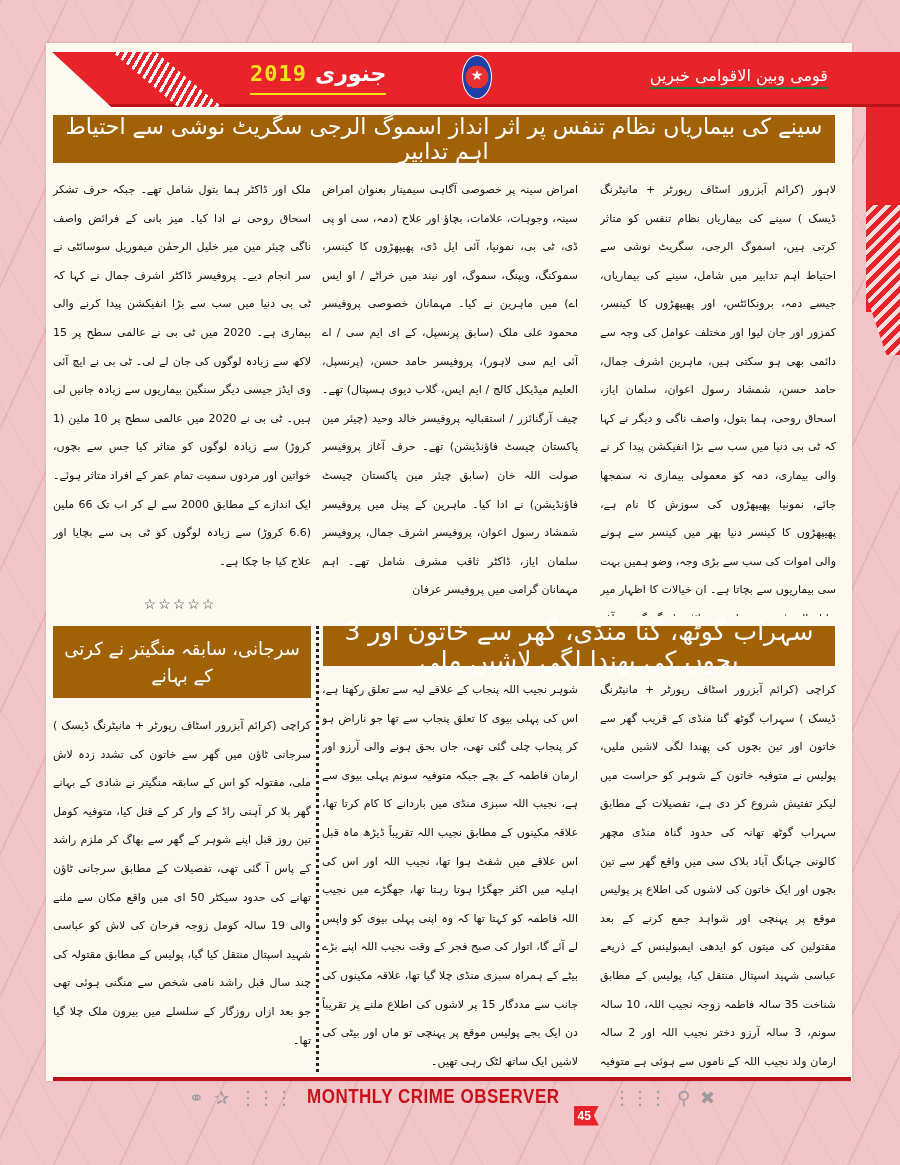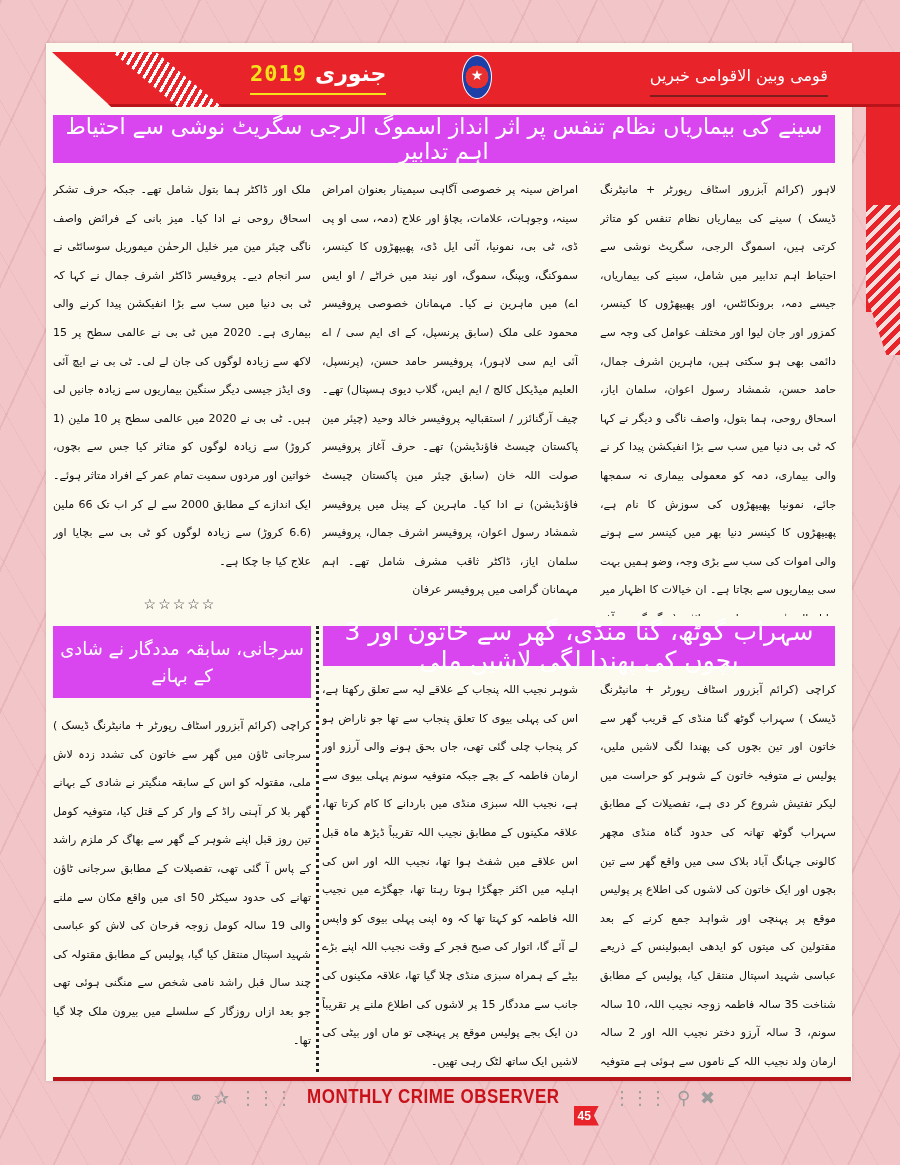--- a/index.html
+++ b/index.html
@@ -50,25 +50,25 @@
     position: absolute; left: 462px; top: 55px; width: 30px; height: 44px;
     border-radius: 50%; background: radial-gradient(circle at 50% 50%, #e83030 0 45%, #1d3fa8 46% 100%);
     border: 1px solid #fff;
   }
   .logo::after {
     content: "\2605"; position: absolute; left: 0; right: 0; top: 11px; text-align: center;
     color: #fff; font-size: 14px;
   }
   .section-title {
     position: absolute; right: 72px; top: 66px; color: #fff; font-size: 16px;
-    border-bottom: 2px solid #7f1d1d; padding-bottom: 10px; direction: rtl;
+    border-bottom: 2px solid #15803d; padding-bottom: 2px; direction: rtl;
   }
   
   .headline {
-    position: absolute; background: #d946ef; color: #fff; direction: rtl; text-align: center;
+    position: absolute; background: #a16207; color: #fff; direction: rtl; text-align: center;
     display: flex; align-items: center; justify-content: center;
     font-family: "DejaVu Sans", sans-serif;
   }
   .hl-main { left: 53px; top: 115px; width: 782px; height: 48px; font-size: 22px; }
   .hl-left-mid { left: 53px; top: 626px; width: 258px; height: 72px; font-size: 18px; flex-direction: column; line-height: 1.5; }
   .hl-right-mid { left: 323px; top: 626px; width: 512px; height: 40px; font-size: 25px; }
   .col {
     position: absolute; direction: rtl; text-align: justify; text-align-last: right;
     font-family: "DejaVu Sans", sans-serif; font-size: 11px; line-height: 28.6px; color: #111;
     overflow: hidden;
@@ -134,21 +134,21 @@
 <div class="col c3">ملک اور ڈاکٹر ہما بتول شامل تھے۔ جبکہ حرف تشکر اسحاق روحی نے ادا کیا۔ میز بانی کے فرائض واصف ناگی چیئر مین میر خلیل الرحمٰن میموریل سوسائٹی نے سر انجام دیے۔ پروفیسر ڈاکٹر اشرف جمال نے کہا کہ ٹی بی دنیا میں سب سے بڑا انفیکشن پیدا کرنے والی بیماری ہے۔ 2020 میں ٹی بی نے عالمی سطح پر 15 لاکھ سے زیادہ لوگوں کی جان لے لی۔ ٹی بی نے ایچ آئی وی ایڈز جیسی دیگر سنگین بیماریوں سے زیادہ جانیں لی ہیں۔ ٹی بی نے 2020 میں عالمی سطح پر 10 ملین (1 کروڑ) سے زیادہ لوگوں کو متاثر کیا جس سے بچوں، خواتین اور مردوں سمیت تمام عمر کے افراد متاثر ہوئے۔ ایک اندازے کے مطابق 2000 سے لے کر اب تک 66 ملین (6.6 کروڑ) سے زیادہ لوگوں کو ٹی بی سے بچایا اور علاج کیا جا چکا ہے۔</div>
 <div class="stars">☆☆☆☆☆</div>
 
 <div class="headline hl-right-mid">سہراب گوٹھ، گنا منڈی، گھر سے خاتون اور 3 بچوں کی پھندا لگی لاشیں ملی</div>
 <div class="col c4">کراچی (کرائم آبزرور اسٹاف رپورٹر + مانیٹرنگ ڈیسک ) سہراب گوٹھ گنا منڈی کے قریب گھر سے خاتون اور تین بچوں کی پھندا لگی لاشیں ملیں، پولیس نے متوفیہ خاتون کے شوہر کو حراست میں لیکر تفتیش شروع کر دی ہے، تفصیلات کے مطابق سہراب گوٹھ تھانہ کی حدود گناہ منڈی مچھر کالونی جہانگ آباد بلاک سی میں واقع گھر سے تین بچوں اور ایک خاتون کی لاشوں کی اطلاع پر پولیس موقع پر پہنچی اور شواہد جمع کرنے کے بعد مقتولین کی میتوں کو ایدھی ایمبولینس کے ذریعے عباسی شہید اسپتال منتقل کیا، پولیس کے مطابق شناخت 35 سالہ فاطمہ زوجہ نجیب اللہ، 10 سالہ سونم، 3 سالہ آرزو دختر نجیب اللہ اور 2 سالہ ارمان ولد نجیب اللہ کے ناموں سے ہوئی ہے متوفیہ خاتون کا تعلق افغانستان سے تھا جبکہ</div>
 <div class="col c5">شوہر نجیب اللہ پنجاب کے علاقے لیہ سے تعلق رکھتا ہے، اس کی پہلی بیوی کا تعلق پنجاب سے تھا جو ناراض ہو کر پنجاب چلی گئی تھی، جاں بحق ہونے والی آرزو اور ارمان فاطمہ کے بچے جبکہ متوفیہ سونم پہلی بیوی سے ہے، نجیب اللہ سبزی منڈی میں باردانے کا کام کرتا تھا، علاقہ مکینوں کے مطابق نجیب اللہ تقریباً ڈیڑھ ماہ قبل اس علاقے میں شفٹ ہوا تھا، نجیب اللہ اور اس کی اہلیہ میں اکثر جھگڑا ہوتا رہتا تھا، جھگڑے میں نجیب اللہ فاطمہ کو کہتا تھا کہ وہ اپنی پہلی بیوی کو واپس لے آئے گا، اتوار کی صبح فجر کے وقت نجیب اللہ اپنے بڑے بیٹے کے ہمراہ سبزی منڈی چلا گیا تھا، علاقہ مکینوں کی جانب سے مددگار 15 پر لاشوں کی اطلاع ملنے پر تقریباً دن ایک بجے پولیس موقع پر پہنچی تو ماں اور بیٹی کی لاشیں ایک ساتھ لٹک رہی تھیں۔</div>
 
 <div class="dotted-sep"></div>
 
 <div class="headline hl-left-mid">
-  <span>سرجانی، سابقہ مددگار نے شادی کے بہانے</span>
+  <span>سرجانی، سابقہ منگیتر نے کرتی کے بہانے</span>
 </div>
 <div class="col c6">کراچی (کرائم آبزرور اسٹاف رپورٹر + مانیٹرنگ ڈیسک ) سرجانی ٹاؤن میں گھر سے خاتون کی تشدد زدہ لاش ملی، مقتولہ کو اس کے سابقہ منگیتر نے شادی کے بہانے گھر بلا کر آہنی راڈ کے وار کر کے قتل کیا، متوفیہ کومل تین روز قبل اپنے شوہر کے گھر سے بھاگ کر ملزم راشد کے پاس آ گئی تھی، تفصیلات کے مطابق سرجانی ٹاؤن تھانے کی حدود سیکٹر 50 ای میں واقع مکان سے ملنے والی 19 سالہ کومل زوجہ فرحان کی لاش کو عباسی شہید اسپتال منتقل کیا گیا، پولیس کے مطابق مقتولہ کی چند سال قبل راشد نامی شخص سے منگنی ہوئی تھی جو بعد ازاں روزگار کے سلسلے میں بیرون ملک چلا گیا تھا۔</div>
 
 <div class="footer-line"></div>
 <div class="footer">
   <div class="deco-group">
     <span class="deco">⚭</span>
     <span class="deco">✰</span>
     <span class="deco">⋮⋮⋮</span>
   </div>

